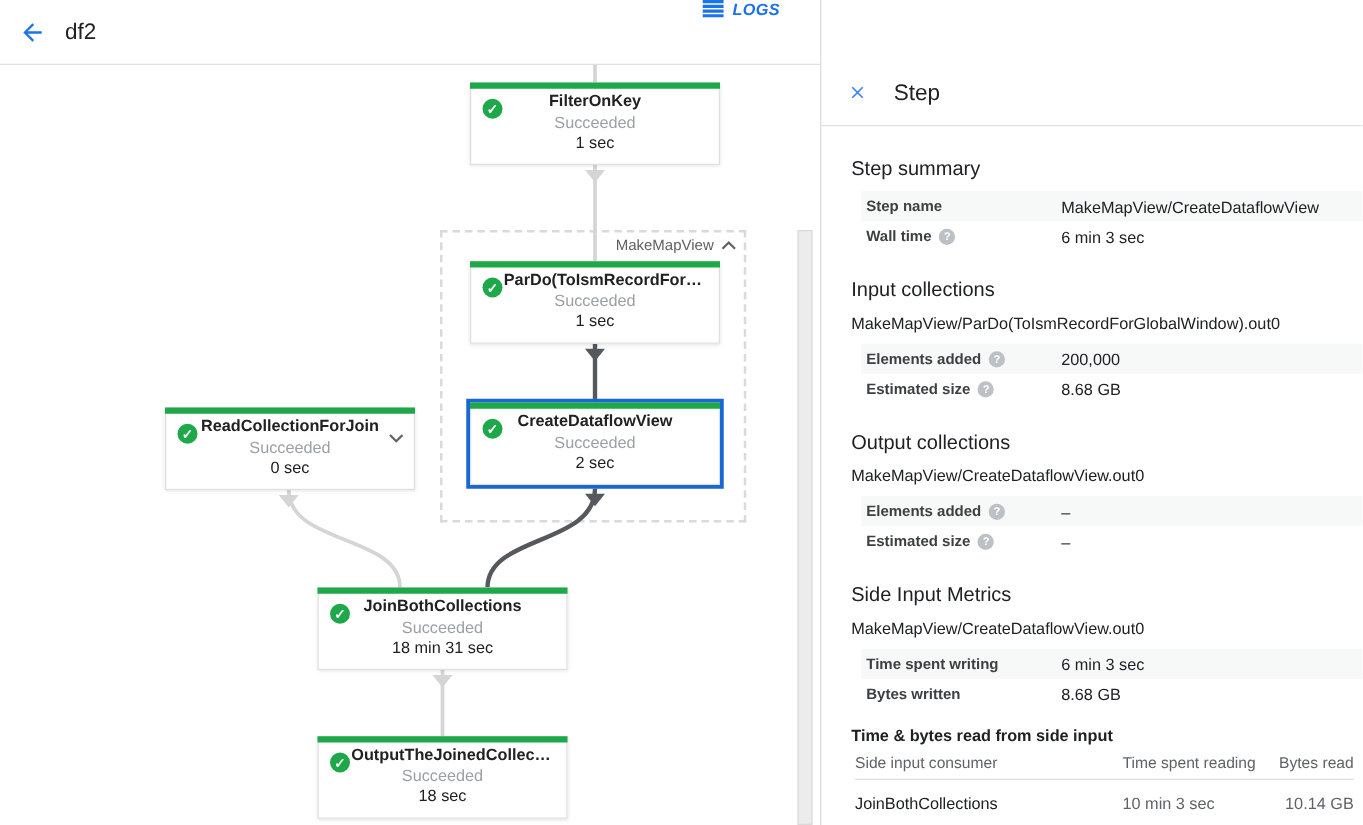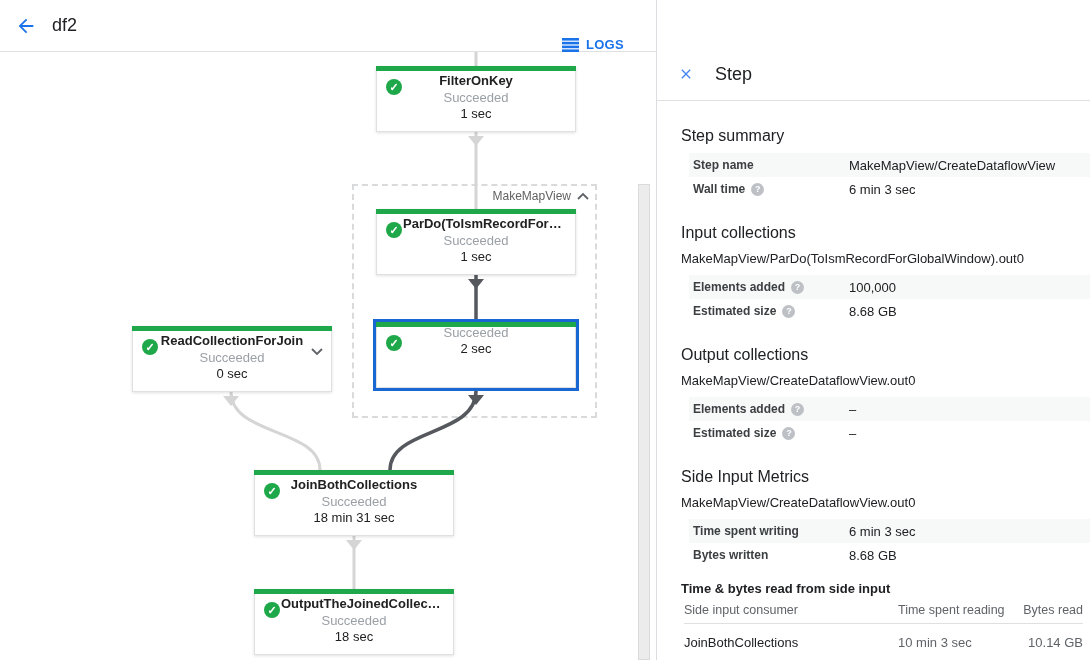--- a/index.html
+++ b/index.html
@@ -8,21 +8,21 @@
     --label:#3c4043; --muted:#5f6368; --line:#e0e0e0; --zebra:#f7f8f8;
   }
   *{box-sizing:border-box;margin:0;padding:0;}
   html,body{width:1090px;height:660px;overflow:hidden;background:#fff;
     font-family:"Liberation Sans",sans-serif;color:var(--ink);}
   
   .graph-header{position:absolute;left:0;top:0;width:656px;height:52px;
     border-bottom:1px solid var(--line);background:#fff;display:flex;align-items:center;z-index:5;}
   .back-btn{margin-left:14px;width:24px;height:24px;cursor:pointer;display:flex;align-items:center;justify-content:center;}
   .job-title{margin-left:14px;font-size:18px;color:var(--ink);}
-  .logs-btn{position:absolute;right:32px;top:0;height:52px;display:flex;align-items:flex-end;gap:7px;cursor:pointer;}
+  .logs-btn{position:absolute;right:32px;top:0;height:52px;display:flex;align-items:flex-start;gap:7px;cursor:pointer;font-style:italic;}
   .logs-label{color:var(--blue);font-size:13px;font-weight:bold;letter-spacing:.3px;}
   
   .canvas{position:absolute;left:0;top:52px;width:656px;height:608px;background:#fff;overflow:hidden;}
   .edges{position:absolute;left:0;top:0;}
   .group{position:absolute;left:352px;top:132px;width:245px;height:234px;
     border:2px dashed #d9dadc;background:transparent;}
   .group-label{position:absolute;right:8px;top:5px;display:flex;align-items:center;gap:6px;
     color:#616161;font-size:12px;cursor:pointer;}
   .node{position:absolute;width:200px;height:66px;background:#fff;border:1px solid var(--line);
     box-shadow:0 1px 3px rgba(0,0,0,.12);cursor:pointer;}
@@ -125,20 +125,21 @@
     <div class="nbar"></div>
     <span class="check">✓</span>
     <div class="ntitle">ParDo(ToIsmRecordFor…</div>
     <div class="nstatus">Succeeded</div>
     <div class="ntime">1 sec</div>
   </div>
 
   <div class="node selected" style="left:376px;top:270px">
     <div class="nbar"></div>
     <span class="check">✓</span>
+    <div class="ntitle">CreateDataflowView</div>
     <div class="nstatus">Succeeded</div>
     <div class="ntime">2 sec</div>
   </div>
 
   <div class="node" style="left:132px;top:274px">
     <div class="nbar"></div>
     <span class="check">✓</span>
     <span class="nexpand">
       <svg width="12" height="8" viewBox="0 0 12 8">
         <path d="M1 1 L6 6 L11 1" stroke="#5f6368" stroke-width="1.8" fill="none"></path>
@@ -195,21 +196,21 @@
       <span class="metric-value">6 min 3 sec</span>
     </div>
 
     <div class="section-heading">Input collections</div>
     <div class="subtitle">MakeMapView/ParDo(ToIsmRecordForGlobalWindow).out0</div>
     <div class="metric-row zebra">
       <span class="metric-label">
           <span>Elements added</span>
           <span class="help">?</span>
         </span>
-      <span class="metric-value">100,000</span>
+      <span class="metric-value">200,000</span>
     </div>
     <div class="metric-row">
       <span class="metric-label">
           <span>Estimated size</span>
           <span class="help">?</span>
         </span>
       <span class="metric-value">8.68 GB</span>
     </div>
 
     <div class="section-heading">Output collections</div>

